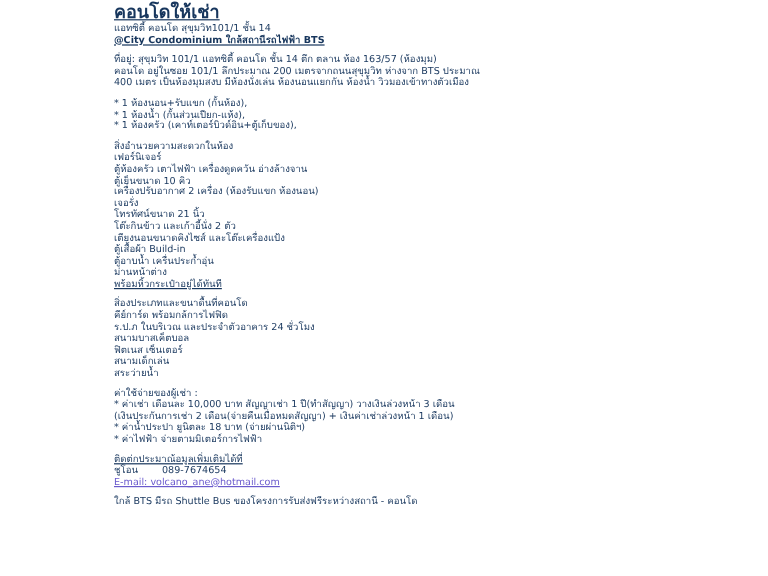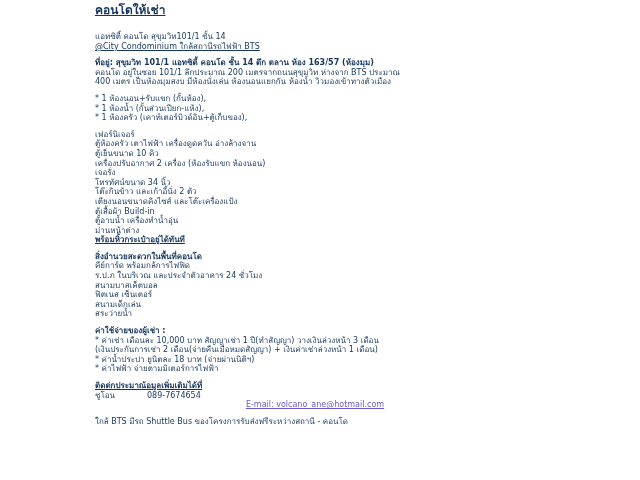--- a/index.html
+++ b/index.html
@@ -16,41 +16,41 @@
   }
   .page {
     padding: 3px 10px 0 95px;
     width: 440px;
   }
   .line {
     font-size: 8px;
     line-height: 9.6px;
     white-space: nowrap;
   }
-  .bold { font-weight: bold; }
+  .bold { font-weight: normal; }
   .underline { text-decoration: underline; }
   .page-title {
-    font-size: 12px;
+    font-size: 15px;
     line-height: 14px;
     font-weight: bold;
     text-decoration: underline;
-    margin-bottom: 15px;
+    margin-bottom: 2px;
   }
   .section { margin-top: 7px; }
   .link {
     color: #6A5ACD;
     text-decoration: underline;
     cursor: pointer;
-    text-align: center;
   }
   .city-link {
     text-decoration: underline;
     cursor: pointer;
+    font-weight: bold;
   }
-  .contact-name { margin-right: 32px; }
+  .contact-name { margin-right: 20px; }
 </style>
 </head>
 <body>
 
 <div class="page">
 
   <div class="page-title">คอนโดให้เช่า</div>
 
   <div>
     <div class="line">แอทซิตี้ คอนโด สุขุมวิท101/1 ชั้น 14</div>
@@ -65,39 +65,40 @@
 
   <div class="section">
     <div>
         <div class="line">* 1 ห้องนอน+รับแขก (กั้นห้อง),</div>
         <div class="line">* 1 ห้องน้ำ (กั้นส่วนเปียก-แห้ง),</div>
         <div class="line">* 1 ห้องครัว (เคาท์เตอร์บิวด์อิน+ตู้เก็บของ),</div>
       </div>
   </div>
 
   <div class="section">
+    <div class="line bold">สิ่งอำนวยความสะดวกในห้อง</div>
     <div>
         <div class="line">เฟอร์นิเจอร์</div>
         <div class="line">ตู้ห้องครัว เตาไฟฟ้า เครื่องดูดควัน อ่างล้างจาน</div>
         <div class="line">ตู้เย็นขนาด 10 คิว</div>
         <div class="line">เครื่องปรับอากาศ 2 เครื่อง (ห้องรับแขก ห้องนอน)</div>
         <div class="line">เจอรั่ง</div>
-        <div class="line">โทรทัศน์ขนาด 34 นิ้ว</div>
+        <div class="line">โทรทัศน์ขนาด 21 นิ้ว</div>
         <div class="line">โต๊ะกินข้าว และเก้าอี้นั่ง 2 ตัว</div>
         <div class="line">เตียงนอนขนาดคิงไซส์ และโต๊ะเครื่องแป้ง</div>
         <div class="line">ตู้เสื้อผ้า Build-in</div>
-        <div class="line">ตู้อาบน้ำ เครื่องทำน้ำอุ่น</div>
+        <div class="line">ตู้อาบน้ำ เครื่นประก้ำอุ่น</div>
         <div class="line">ม่านหน้าต่าง</div>
       </div>
     <div class="line bold underline">พร้อมหิ้วกระเป๋าอยู่ได้ทันที</div>
   </div>
 
 
   <div class="section">
-    <div class="line bold">สิ่งอำนวยสะดวกในพื้นที่คอนโด</div>
+    <div class="line bold">สิ่องประเภทและขนาดื้นที่คอนโด</div>
     <div>
         <div class="line">คีย์การ์ด พร้อมกล้การไฟฟิด</div>
         <div class="line">ร.ป.ภ ในบริเวณ และประจำตัวอาคาร 24 ชั่วโมง</div>
         <div class="line">สนามบาสเค็ตบอล</div>
         <div class="line">ฟิตเนส เซ็นเตอร์</div>
         <div class="line">สนามเด็กเล่น</div>
         <div class="line">สระว่ายน้ำ</div>
       </div>
   </div>
 

